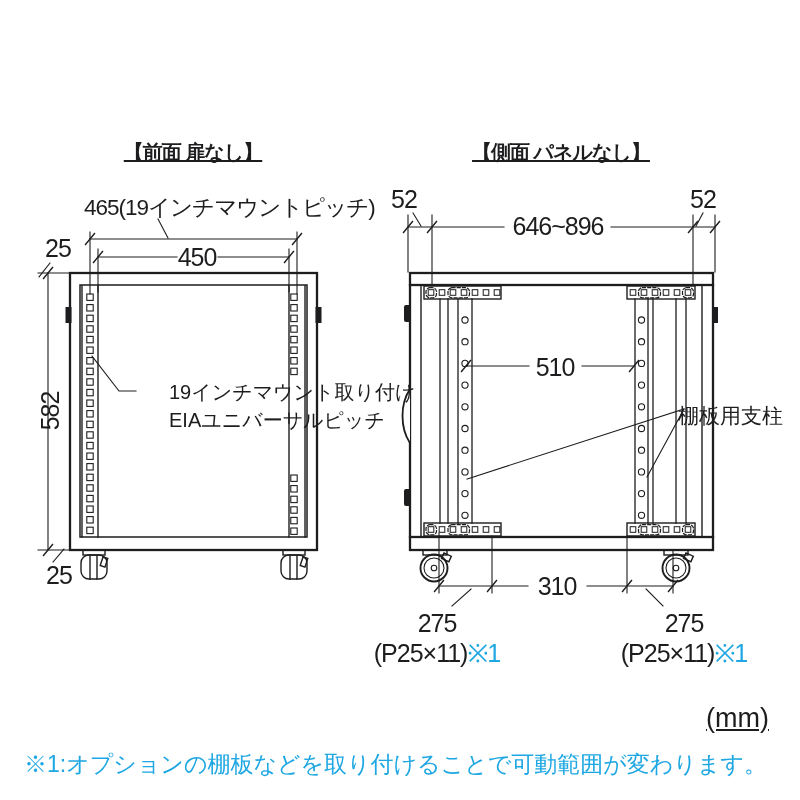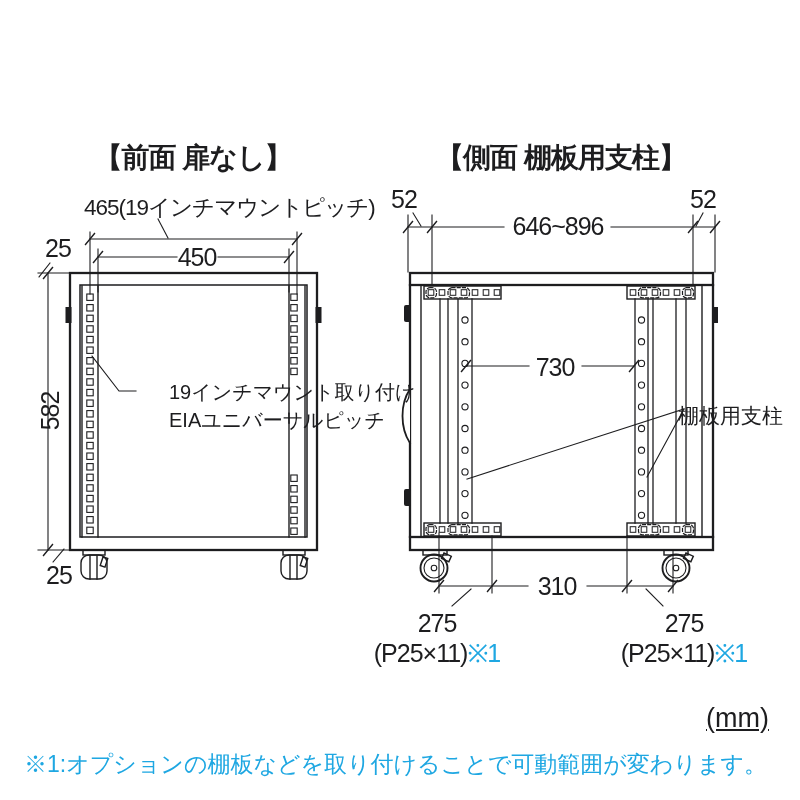--- a/index.html
+++ b/index.html
@@ -1,20 +1,20 @@
 <!DOCTYPE html>
 <html style="--accent: #1ea7e2;"><head>
 <meta charset="utf-8">
 <style>
   html,body{margin:0;padding:0;background:#fff;}
   .canvas{position:relative;width:800px;height:800px;background:#ffffff;overflow:hidden;
           font-family:"Liberation Sans", sans-serif;color:#1d1d1f;}
   svg.draw{position:absolute;left:0;top:0;}
   .txt{position:absolute;white-space:nowrap;color:#1d1d1f;}
-  .title{font-size:28px;font-weight:bold;letter-spacing:-1px;transform:translateX(-50%);}
+  .title{font-size:20px;font-weight:bold;letter-spacing:-1px;transform:translateX(-50%);text-decoration:underline;}
   .dim{font-size:25px;letter-spacing:-1px;}
   .dim.ctr{transform:translateX(-50%);}
   .jlabel{font-size:20px;line-height:28px;}
   .jlabel2{font-size:21px;}
   .rot{transform:translate(-50%,-50%) rotate(-90deg);}
   .unit{font-size:27px;text-decoration:underline;}
   .note{font-size:23px;font-weight:normal;}
   .blue{color:var(--accent);}
 </style>
 </head>
@@ -259,37 +259,37 @@
         <line x1="461.5" y1="371.5" x2="470.5" y2="360.5"></line>
         <line x1="629.5" y1="371.5" x2="638.5" y2="360.5"></line>
         <line x1="434.5" y1="591.5" x2="443.5" y2="580.5"></line>
         <line x1="487.5" y1="591.5" x2="496.5" y2="580.5"></line>
         <line x1="622.5" y1="591.5" x2="631.5" y2="580.5"></line>
         <line x1="668.5" y1="591.5" x2="677.5" y2="580.5"></line>
       </g>
   </svg>
 
   <span class="txt title" style="left:193px;top:139px;">【前面 扉なし】</span>
-  <span class="txt title" style="left:561px;top:139px;">【側面 棚板用支柱】</span>
+  <span class="txt title" style="left:561px;top:139px;">【側面 パネルなし】</span>
 
   <span class="txt" style="left:84px;top:192px;font-size:22.5px;letter-spacing:-1px;">465(19インチマウントピッチ)</span>
   <span class="txt dim" style="left:45px;top:234px;">25</span>
   <span class="txt dim ctr" style="left:197px;top:243px;">450</span>
   <span class="txt dim rot" style="left:50px;top:411px;">582</span>
   <span class="txt dim" style="left:46px;top:561px;">25</span>
 
   <div class="txt jlabel" style="left:137px;top:378px;margin-left:32px;">
     <div>19インチマウント取り付け</div>
     <div>EIAユニバーサルピッチ</div>
   </div>
 
   <span class="txt dim" style="left:391px;top:185px;">52</span>
   <span class="txt dim" style="left:690px;top:185px;">52</span>
   <span class="txt dim ctr" style="left:558px;top:212px;">646~896</span>
-  <span class="txt dim ctr" style="left:555px;top:353px;">730</span>
+  <span class="txt dim ctr" style="left:555px;top:353px;">510</span>
   <span class="txt jlabel2" style="left:678px;top:402px;">棚板用支柱</span>
   <span class="txt dim ctr" style="left:557px;top:572px;">310</span>
 
   <span class="txt dim ctr" style="left:437px;top:609px;">275</span>
   <span class="txt dim ctr" style="left:437px;top:635px;letter-spacing:-1px;"><span>(P25×11)</span><span class="blue">※1</span></span>
 
   <span class="txt dim ctr" style="left:684px;top:609px;">275</span>
   <span class="txt dim ctr" style="left:684px;top:635px;letter-spacing:-1px;"><span>(P25×11)</span><span class="blue">※1</span></span>
 
   <span class="txt unit" style="left:706px;top:703px;">(mm)</span>

